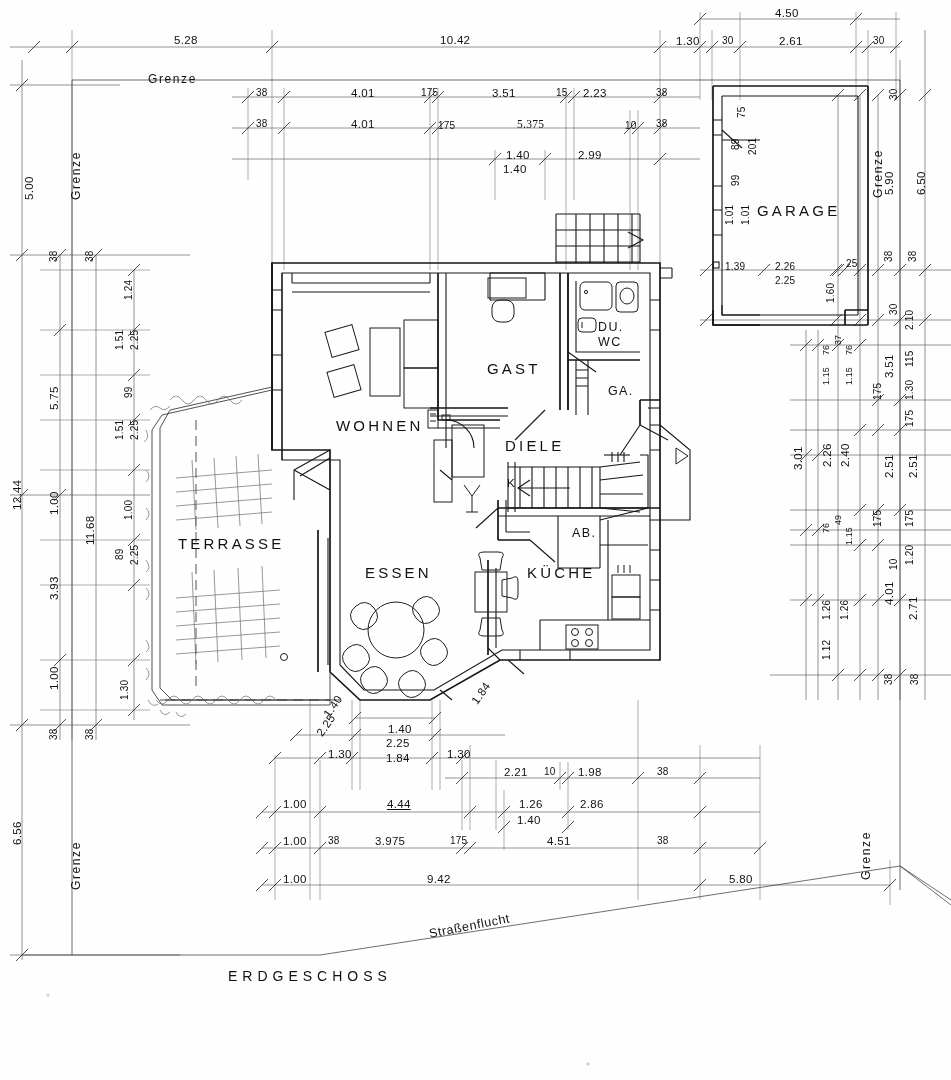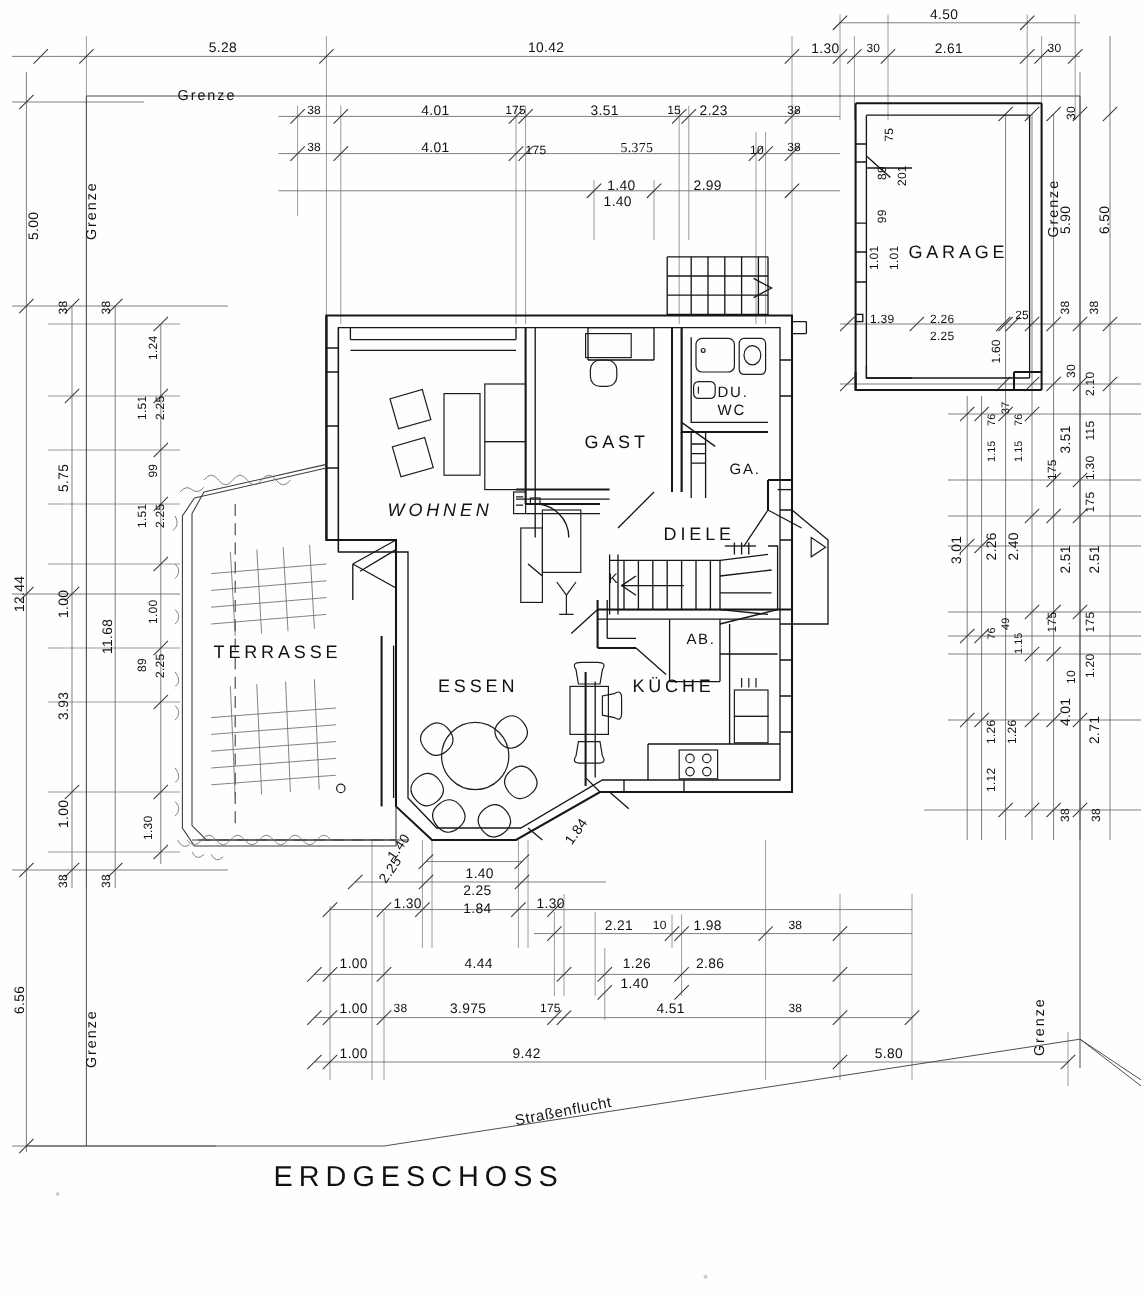--- a/index.html
+++ b/index.html
@@ -28,21 +28,21 @@
   .dim-sm{ font-size:10px; letter-spacing:.2px; }
   .dim-xs{ font-size:9px; letter-spacing:.1px; }
   .room{
     font-size:15px;
     letter-spacing:3.2px;
     font-weight:400;
   }
   .room-sm{ font-size:12.5px; letter-spacing:1.4px; }
   .grenze{ font-size:12px; letter-spacing:1.6px; }
   .title{
-    font-size:24px; letter-spacing:5px;
+    font-size:14px; letter-spacing:5px;
   }
   .strasse{ font-size:12.5px; letter-spacing:.6px; }
   .rot90{ transform-origin:0 0; transform:rotate(-90deg); }
   .rotneg{ transform-origin:0 0; transform:rotate(-55deg); }
   .rot-street{ transform-origin:0 0; transform:rotate(-11deg); }
 </style>
 </head>
 <body>
 
 <div id="sheet">
@@ -438,25 +438,25 @@
                  q6,8 12,0 q6,-8 12,0 q6,8 12,0 q6,-8 12,0"></path>
         <path d="M170,400 q6,-8 12,0 q6,8 12,0 q6,-8 12,0 q6,8 12,0 q6,-8 12,0 q6,8 12,0"></path>
         <path d="M148,700 q4,8 10,4 M160,710 q4,8 10,2 M176,712 q4,8 10,2"></path>
       </g>
     </g>
 
     <circle fill="#cfcfcf" cx="48" cy="995" r="1.6"></circle>
     <circle fill="#cfcfcf" cx="588" cy="1064" r="1.8"></circle>
   </svg>
 
-  <div class="lbl room" style="left:323px;top:418px;font-style:italic;">WOHNEN</div>
+  <div class="lbl room" style="left:336px;top:418px;">WOHNEN</div>
   <div class="lbl room" style="left:365px;top:565px;">ESSEN</div>
   <div class="lbl room" style="left:178px;top:536px;">TERRASSE</div>
   <div class="lbl room" style="left:487px;top:361px;">GAST</div>
-  <div class="lbl room" style="left:505px;top:438px;margin-left:48px;">DIELE</div>
+  <div class="lbl room" style="left:505px;top:438px;">DIELE</div>
   <div class="lbl room" style="left:527px;top:565px;">KÜCHE</div>
   <div class="lbl room" style="left:757px;top:203px;">GARAGE</div>
   <div class="lbl room-sm" style="left:598px;top:321px;">DU.</div>
   <div class="lbl room-sm" style="left:598px;top:336px;">WC</div>
   <div class="lbl room-sm" style="left:594px;top:385px;margin-left:14px;">GA.</div>
   <div class="lbl room-sm" style="left:572px;top:527px;">AB.</div>
   <div class="lbl dim" style="left:507px;top:478px;">K</div>
 
   <div class="lbl grenze" style="left:148px;top:73px;">Grenze</div>
   <div class="lbl grenze rot90" style="left:70px;top:200px;">Grenze</div>
@@ -499,21 +499,21 @@
       <div class="lbl dim" style="left: 328px; top: 749px;">1.30</div>
       <div class="lbl dim" style="left: 386px; top: 753px;">1.84</div>
       <div class="lbl dim" style="left: 388px; top: 724px;">1.40</div>
       <div class="lbl dim" style="left: 386px; top: 738px;">2.25</div>
       <div class="lbl dim" style="left: 447px; top: 749px;">1.30</div>
       <div class="lbl dim" style="left: 504px; top: 767px;">2.21</div>
       <div class="lbl dim-sm" style="left: 544px; top: 767px;">10</div>
       <div class="lbl dim" style="left: 578px; top: 767px;">1.98</div>
       <div class="lbl dim-sm" style="left: 657px; top: 767px;">38</div>
       <div class="lbl dim" style="left: 283px; top: 799px;">1.00</div>
-      <div class="lbl dim" style="left: 387px; top: 799px;">4.44</div>
+      <div class="lbl dim" style="left: 387px; top: 799px; text-decoration: underline;">4.44</div>
       <div class="lbl dim" style="left: 519px; top: 799px;">1.26</div>
       <div class="lbl dim" style="left: 580px; top: 799px;">2.86</div>
       <div class="lbl dim" style="left: 517px; top: 815px;">1.40</div>
       <div class="lbl dim" style="left: 283px; top: 836px;">1.00</div>
       <div class="lbl dim-sm" style="left: 328px; top: 836px;">38</div>
       <div class="lbl dim" style="left: 375px; top: 836px;">3.975</div>
       <div class="lbl dim-sm" style="left: 450px; top: 836px;">175</div>
       <div class="lbl dim" style="left: 547px; top: 836px;">4.51</div>
       <div class="lbl dim-sm" style="left: 657px; top: 836px;">38</div>
       <div class="lbl dim" style="left: 283px; top: 874px;">1.00</div>

